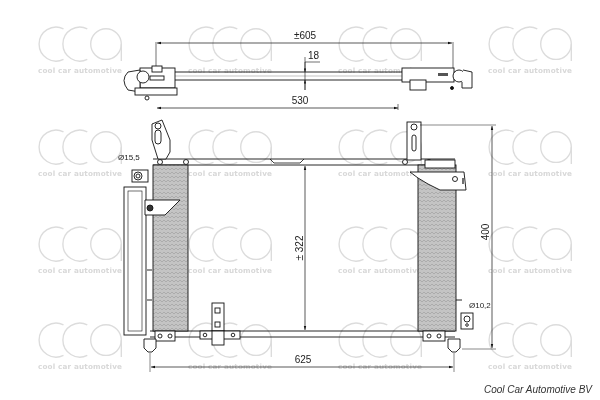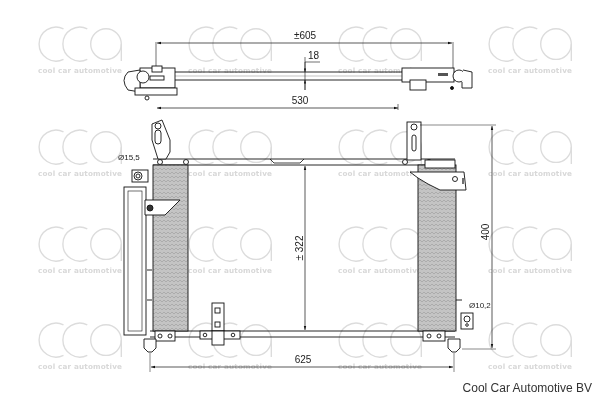--- a/index.html
+++ b/index.html
@@ -1,21 +1,21 @@
 <!DOCTYPE html>
 <html><head>
 <meta charset="utf-8">
 <style>
   html, body { margin:0; padding:0; background:#ffffff; }
   body { width:600px; height:400px; position:relative; overflow:hidden; font-family:"Liberation Sans", sans-serif; }
   #stage { position:absolute; left:0; top:0; width:600px; height:400px; }
   .wm-text { font-family:"DejaVu Sans", sans-serif; font-size:8.5px; fill:#d8d8d8; font-weight:bold; letter-spacing:0.2px; }
   .dim-text { font-family:"Liberation Sans", sans-serif; font-size:10px; fill:#222; }
   .small-text { font-family:"Liberation Sans", sans-serif; font-size:8px; fill:#222; }
-  .footer { position:absolute; right:8px; bottom:5px; font-family:"Liberation Sans", sans-serif; font-size:12px; color:#333; }
+  .footer { position:absolute; right:8px; bottom:5px; font-family:"Liberation Sans", sans-serif; font-size:10px; color:#333;font-style:italic; }
 </style>
 </head>
 <body>
 
 <div id="stage">
 <svg width="600" height="400" viewBox="0 0 600 400" xmlns="http://www.w3.org/2000/svg">
   <defs>
     <g id="cca-logo">
       <path d="M30,8 A20,20 0 1 0 30,44" fill="none" stroke="#dcdcdc" stroke-width="1.6"></path>
       <path d="M58,8 A20,20 0 1 0 58,44" fill="none" stroke="#dcdcdc" stroke-width="1.6"></path>

